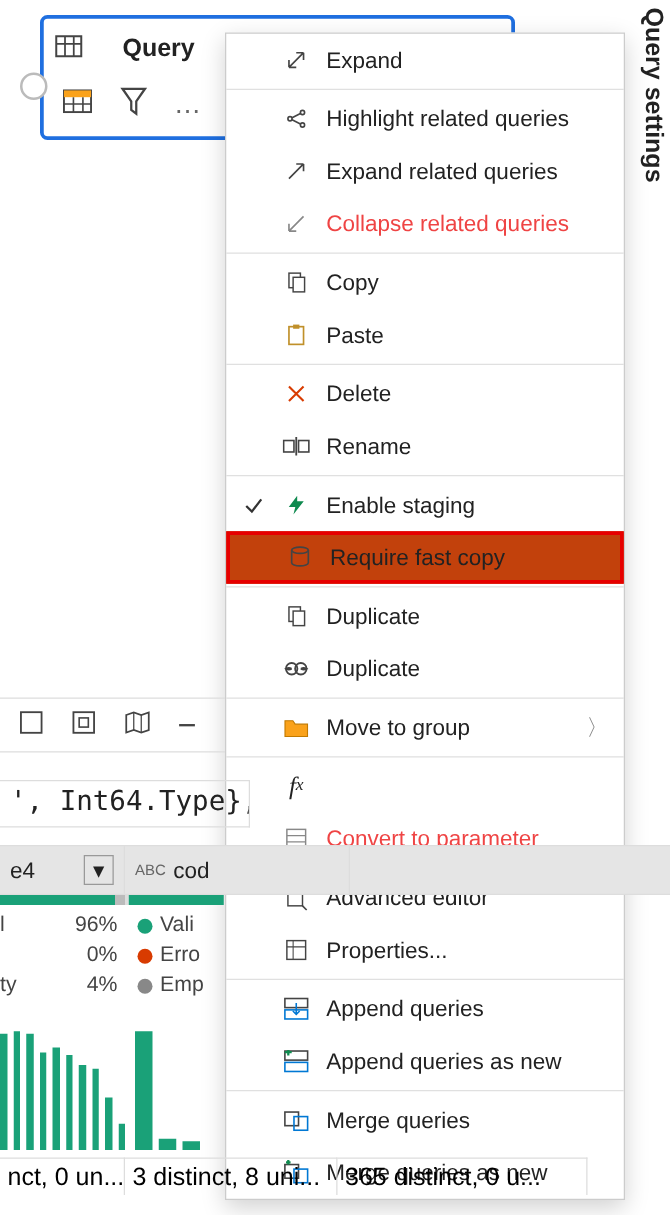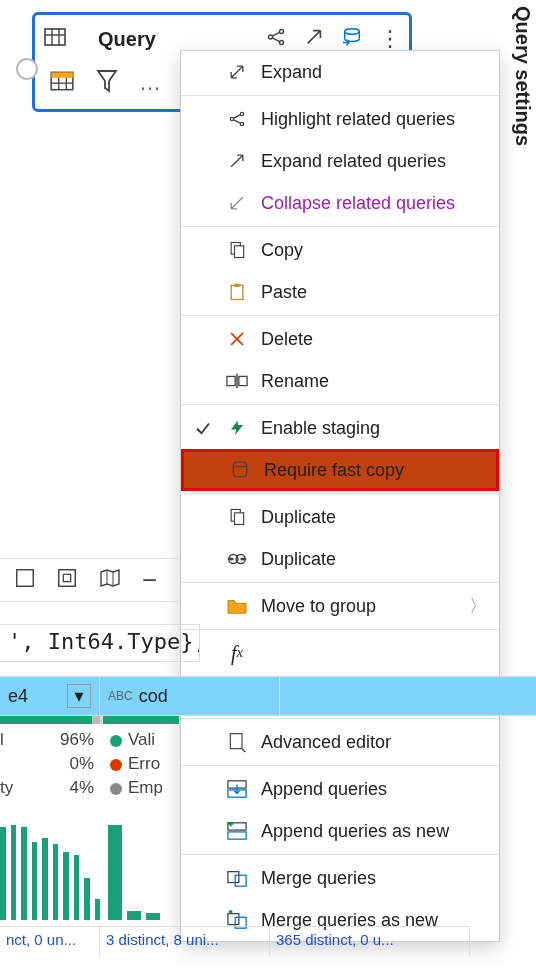--- a/index.html
+++ b/index.html
@@ -71,36 +71,36 @@
     writing-mode: vertical-rl;
     font-size: 20px;
     font-weight: 600;
     text-align: left;
   }
 
   
   .context-menu {
     position: absolute;
     left: 180px;
-    top: 50px;
+    top: 26px;
     width: 320px;
     background: #fff;
     border: 1px solid #ccc;
     box-shadow: 0 6px 18px rgba(0,0,0,0.18);
     font-size: 18px;
   }
   .menu-item {
     display: flex;
     align-items: center;
     gap: 12px;
     padding: 8px 12px;
     height: 42px;
     cursor: default;
   }
-  .menu-item.disabled { color: #a21caf; }
+  .menu-item.disabled { color: #ef4444; }
   .menu-item .icon-slot {
     width: 24px;
     display: flex;
     justify-content: center;
     align-items: center;
   }
   .menu-item .check-slot {
     width: 20px;
     display: flex;
     justify-content: center;
@@ -151,21 +151,21 @@
   }
 
   
   .col-headers {
     position: absolute;
     left: 0;
     top: 676px;
     width: 536px;
     height: 40px;
     display: flex;
-    background: #7dd3fc;
+    background: #e5e5e5;
     border-top: 1px solid #ddd;
     border-bottom: 1px solid #ddd;
   }
   .col-h {
     display: flex;
     align-items: center;
     gap: 6px;
     padding: 0 8px;
     border-right: 1px solid #ddd;
     font-size: 18px;
@@ -211,22 +211,22 @@
   }
 
   
   .distinct-row {
     position: absolute;
     top: 926px;
     left: 0;
     width: 536px;
     height: 30px;
     display: flex;
-    font-size: 15px;
-    color: #1d4ed8;
+    font-size: 20px;
+    color: #000000;
   }
   .distinct-row .cell {
     border-right: 1px solid #ddd;
     border-top: 1px solid #ddd;
     padding: 4px 6px;
     white-space: nowrap;
     overflow: hidden;
   }
 
   .dot { width: 12px; height: 12px; border-radius: 50%; display: inline-block; margin-right:6px; vertical-align: middle;}
@@ -447,20 +447,31 @@
   <div class="menu-item">
     <span class="check-slot"></span>
     <span class="icon-slot">
         <svg width="20" height="22" viewBox="0 0 24 24">
           <rect x="4" y="2" width="14" height="18" fill="none" stroke="#444" stroke-width="1.4"></rect>
           <path d="M18 20 L22 24" stroke="#444" stroke-width="1.6"></path>
         </svg>
       </span>
     <span class="label">Advanced editor</span>
   </div>
+  <div class="menu-item">
+    <span class="check-slot"></span>
+    <span class="icon-slot">
+        <svg width="20" height="20" viewBox="0 0 24 24">
+          <rect x="3" y="3" width="18" height="18" fill="none" stroke="#444" stroke-width="1.4"></rect>
+          <line x1="3" y1="9" x2="21" y2="9" stroke="#444"></line>
+          <line x1="9" y1="3" x2="9" y2="21" stroke="#444"></line>
+        </svg>
+      </span>
+    <span class="label">Properties...</span>
+  </div>
   <div class="menu-sep"></div>
   <div class="menu-item">
     <span class="check-slot"></span>
     <span class="icon-slot">
         <svg width="22" height="20" viewBox="0 0 24 22">
           <rect x="2" y="2" width="20" height="8" fill="none" stroke="#444" stroke-width="1.4"></rect>
           <rect x="2" y="12" width="20" height="8" fill="none" stroke="#0078d4" stroke-width="1.4"></rect>
           <path d="M12 6 L12 16 M9 13 L12 16 L15 13" fill="none" stroke="#0078d4" stroke-width="1.4"></path>
         </svg>
       </span>

